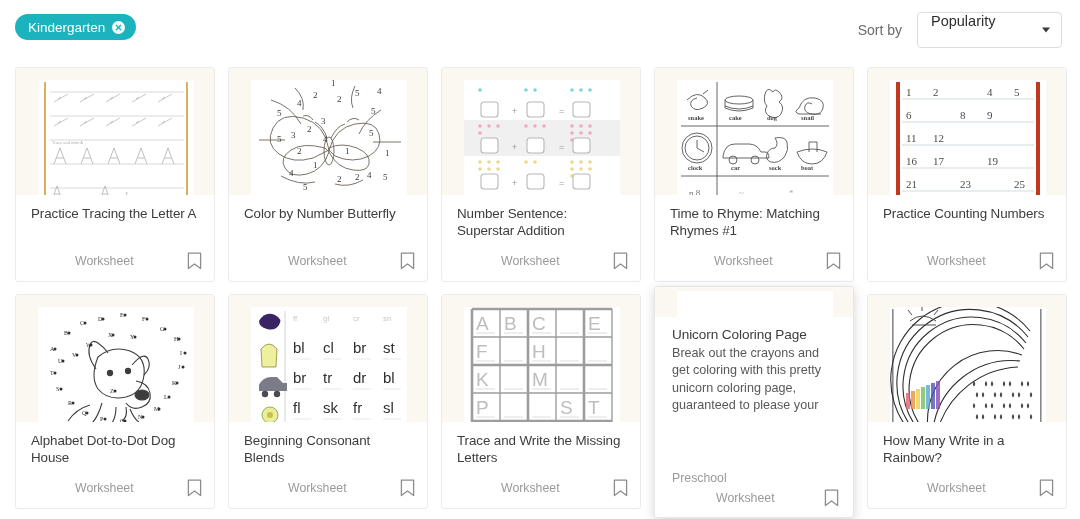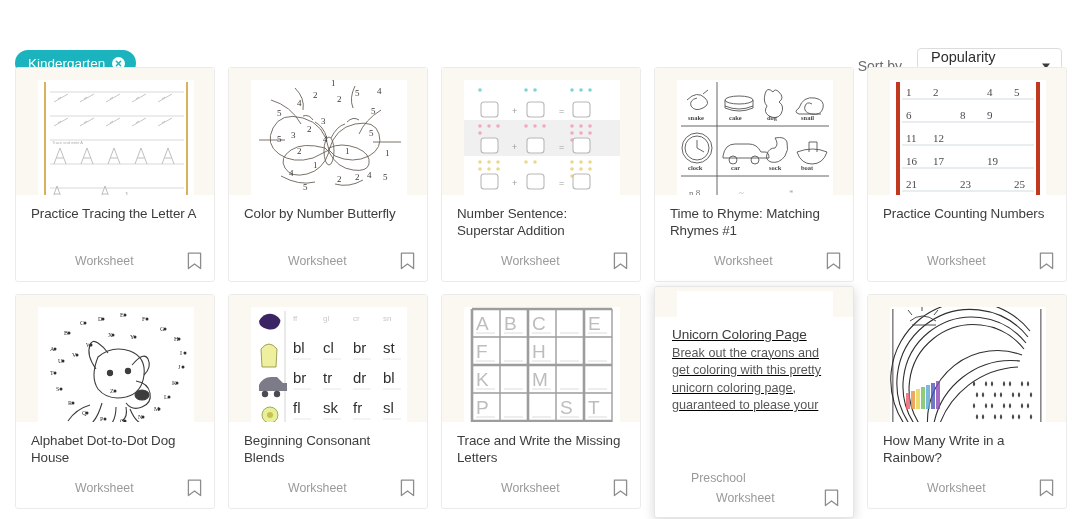--- a/index.html
+++ b/index.html
@@ -5,21 +5,21 @@
   * { box-sizing: border-box; margin: 0; padding: 0; }
   html, body {
     width: 1080px; height: 519px;
     background: #ffffff;
     font-family: "Liberation Sans", sans-serif;
     overflow: hidden;
   }
 
   
   .topbar {
-    position: absolute; left: 0; top: 0; width: 1080px; height: 60px; margin-top: 36px;
+    position: absolute; left: 0; top: 0; width: 1080px; height: 60px;
   }
   .chip {
     position: absolute; left: 15px; top: 14px; height: 26px;
     display: flex; align-items: center; gap: 7px;
     padding: 0 11px 0 13px;
     border-radius: 13px;
     background: #1bb3bd;
     color: #ffffff;
     font-size: 13.5px;
     white-space: nowrap;
@@ -106,29 +106,29 @@
   
   .card.hovered {
     height: 232px;
     margin-top: -8px;
     border: 1px solid #e6e6e6;
     box-shadow: 0 3px 12px rgba(0,0,0,0.16);
     z-index: 5;
   }
   .card.hovered .thumb { height: 30px; }
   .card.hovered .thumb-inner { top: 4px; }
-  .card.hovered .meta { padding: 10px 16px 0 17px; text-decoration: underline; }
+  .card.hovered .meta { padding: 10px 16px 0 17px; }
   .card.hovered .title { font-size: 13.6px; }
   .card.hovered .desc {
     margin-top: 1px;
     font-size: 12.6px; line-height: 17.5px; color: #585858;
   }
   .card.hovered .grade {
     position: absolute; left: 17px; bottom: 32px;
-    font-size: 12.3px; color: #9a9a9a; margin-left: 19px;
+    font-size: 12.3px; color: #9a9a9a;
   }
   .card.hovered .footer { left: 17px; right: 14px; bottom: 10px; }
 
   
   svg.art { display: block; width: 100%; height: 100%; }
 </style>
 </head>
 <body>
 
 <div class="topbar">

